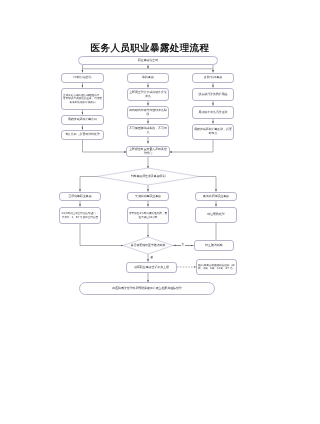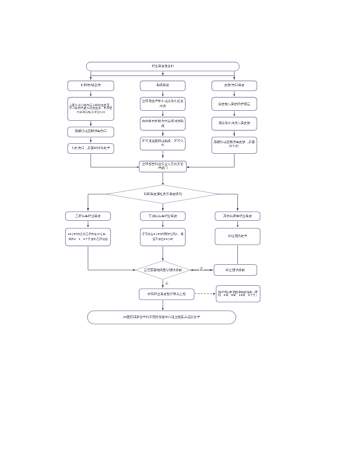--- a/index.html
+++ b/index.html
@@ -168,20 +168,21 @@
       <path d="M173,245.5 L193,245.5" marker-end="url(#arrow)"></path>
 
       <path d="M148,254 L148,261.5" marker-end="url(#arrow)"></path>
 
       <path d="M177,267 L196,267" stroke-dasharray="1.6 1.2" marker-end="url(#arrow)"></path>
 
       <path d="M148,273 L148,282" marker-end="url(#arrow)"></path>
     </g>
   </svg>
 
+  <div class="title">医务人员职业暴露处理流程</div>
 
   <div class="node banner" style="left:78px; top:56px; width:140px; height:9px;">
     <span>职业暴露发生时</span>
   </div>
 
   <div class="node rounded" style="left:61px; top:73px; width:43px; height:10px;">
     <span>针刺伤/锐器伤</span>
   </div>
   <div class="node rounded" style="left:127px; top:73px; width:42px; height:10px;">
     <span>黏膜暴露</span>

